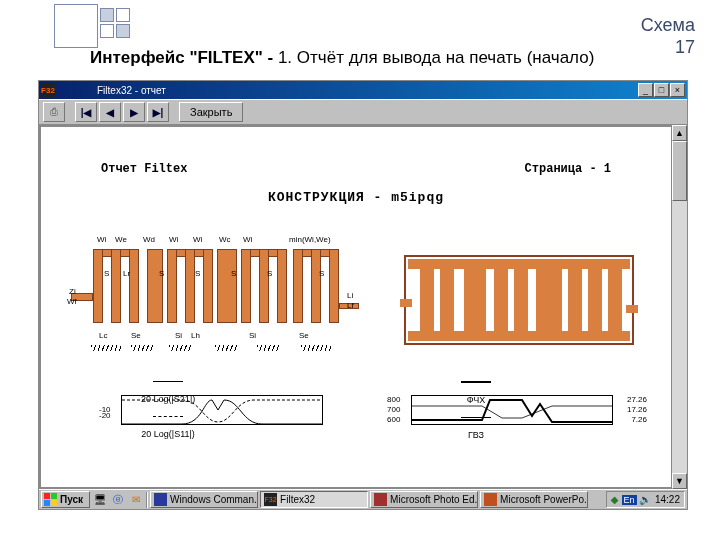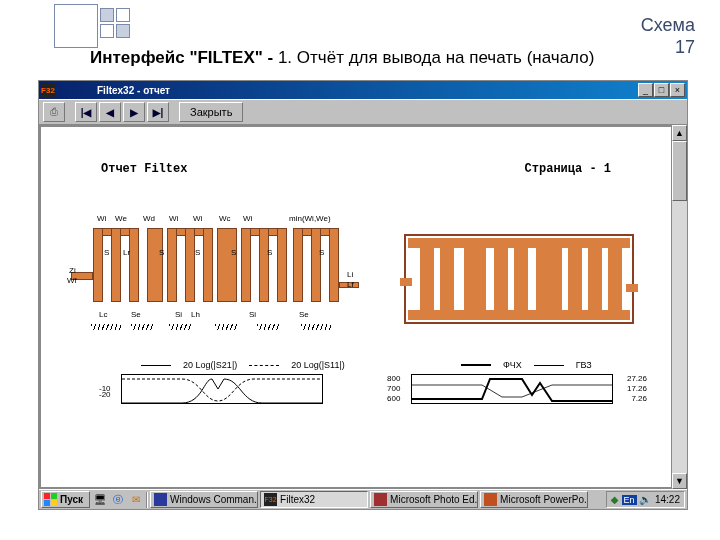--- a/index.html
+++ b/index.html
@@ -13,21 +13,21 @@
   .sq4 { width: 14px; height: 14px; left: 46px; top: 16px; background: #fff; }
   .sq5 { width: 14px; height: 14px; left: 62px; top: 16px; background: #c8d0e0; }
   
   .slide-number { position: absolute; top: 15px; right: 25px; color: #3a4a6a; font-size: 18px; text-align: right; line-height: 1.2; }
   .slide-title { position: absolute; top: 48px; left: 90px; right: 40px; font-size: 17px; color: #000; }
   .slide-title .b { font-weight: bold; }
   
   .window { position: absolute; top: 80px; left: 38px; width: 650px; height: 430px; border: 1px solid #888; background: #c0c0c0; display: flex; flex-direction: column; }
   .titlebar { height: 18px; background: linear-gradient(to right, #08216b, #1084d0); color: #fff; display: flex; align-items: center; font-size: 10px; padding: 0 2px; }
   .titlebar .ico { width: 14px; height: 14px; background: #222; margin-right: 4px; display: flex; align-items: center; justify-content: center; color: #ff6000; font-size: 8px; font-weight: bold; }
-  .titlebar .title { flex: 1; font-weight: bold; padding-left: 38px; }
+  .titlebar .title { flex: 1; font-weight: normal; padding-left: 38px; }
   .titlebar .wbtns { display: flex; gap: 1px; }
   .titlebar .wbtn { width: 15px; height: 14px; background: #c0c0c0; border: 1px solid #fff; border-right-color: #555; border-bottom-color: #555; font-size: 9px; text-align: center; line-height: 12px; color: #000; cursor: pointer; }
   
   .toolbar { height: 26px; background: #c0c0c0; border-top: 1px solid #fff; border-bottom: 1px solid #888; display: flex; align-items: center; padding: 0 4px; gap: 2px; }
   .tb-btn { width: 22px; height: 20px; background: #c0c0c0; border: 1px solid #fff; border-right-color: #777; border-bottom-color: #777; display: flex; align-items: center; justify-content: center; font-size: 10px; cursor: pointer; }
   .tb-btn.print { color: #444; }
   .tb-btn.nav { font-weight: bold; color: #003; }
   .tb-sep { width: 6px; }
   .close-btn { height: 20px; padding: 0 10px; background: #c0c0c0; border: 1px solid #fff; border-right-color: #777; border-bottom-color: #777; font-size: 11px; cursor: pointer; display: flex; align-items: center; }
   
@@ -54,21 +54,21 @@
   
   .topo { position: absolute; left: 0; top: 20px; width: 230px; height: 90px; border: 2px solid #8a4020; background: #fff; }
   .topo-fill { position: absolute; background: #d98040; }
   
   .fig-captions { display: flex; padding: 0 60px; justify-content: space-between; font-size: 10px; font-family: Arial; }
   
   .plots { display: flex; padding: 8px 30px 0 60px; gap: 40px; }
   .plot { position: relative; height: 42px; font-size: 9px; font-family: Arial; }
   .plot.left { width: 250px; }
   .plot.right { width: 250px; }
-  .legend { position: absolute; top: -2px; left: 40px; font-size: 9px; display: flex; gap: 12px; align-items: center; }
+  .legend { position: absolute; top: -2px; left: 40px; font-size: 9px; display: flex; gap: 12px; align-items: center; flex-direction: column; }
   .leg-line { display: inline-block; width: 30px; border-top: 1px solid #000; vertical-align: middle; }
   .leg-line.dash { border-top: 1px dashed #000; }
   .leg-line.bold { border-top: 2px solid #000; }
   .axis-box { position: absolute; left: 20px; top: 12px; right: 28px; bottom: 0; border: 1px solid #000; }
   .curve { position: absolute; inset: 0; }
   .ytick { position: absolute; font-size: 8px; }
   
   .taskbar { height: 20px; background: #c0c0c0; border-top: 1px solid #fff; display: flex; align-items: center; padding: 0 2px; gap: 2px; font-size: 10px; }
   .start { height: 17px; padding: 0 6px 0 2px; background: #c0c0c0; border: 1px solid #fff; border-right-color: #666; border-bottom-color: #666; display: flex; align-items: center; gap: 3px; font-weight: bold; cursor: pointer; }
   .start .flag { width: 13px; height: 13px; display: grid; grid-template-columns: 1fr 1fr; grid-template-rows: 1fr 1fr; gap: 1px; }
@@ -119,20 +119,23 @@
     <div class="tb-btn nav">▶|</div>
     <div class="tb-sep"></div>
     <div class="close-btn">Закрыть</div>
   </div>
 
   <div class="content-area">
     <div class="page">
       <div class="report-header">
         <span>Отчет  Filtex</span>
         <span>Страница - 1</span>
+      </div>
+      <div class="construction">
+        <span>КОНСТРУКЦИЯ -</span> <span>m5ipqg</span>
       </div>
 
       <div class="diagrams">
 
         <div class="diagram left">
 
           <div class="lbl" style="top:0;left:26px">Wi</div>
           <div class="lbl" style="top:0;left:44px">We</div>
           <div class="lbl" style="top:0;left:72px">Wd</div>
           <div class="lbl" style="top:0;left:98px">Wi</div>

